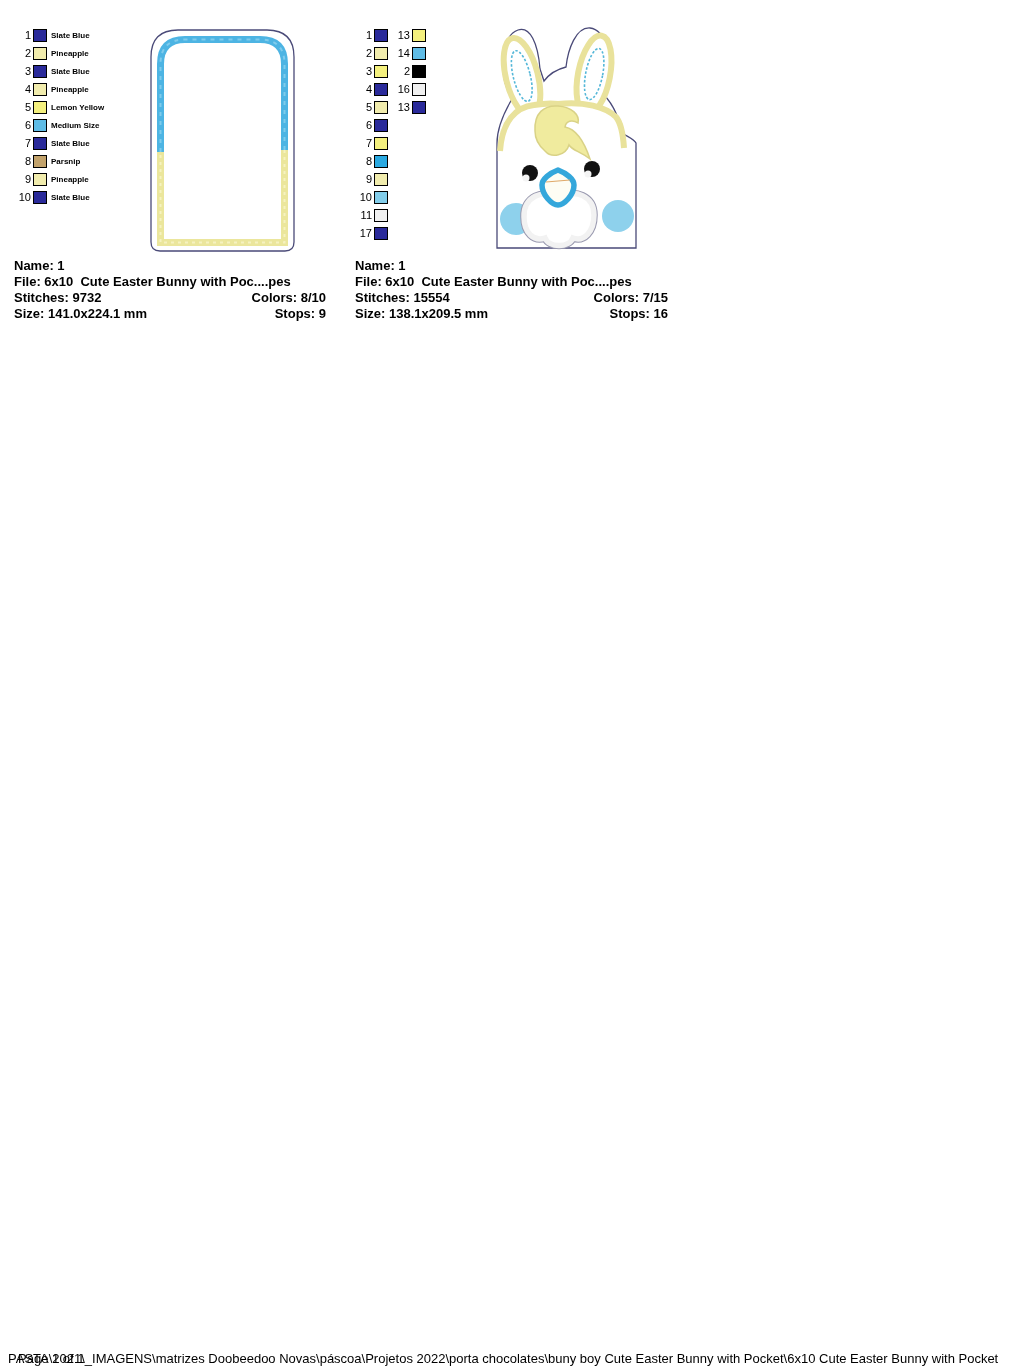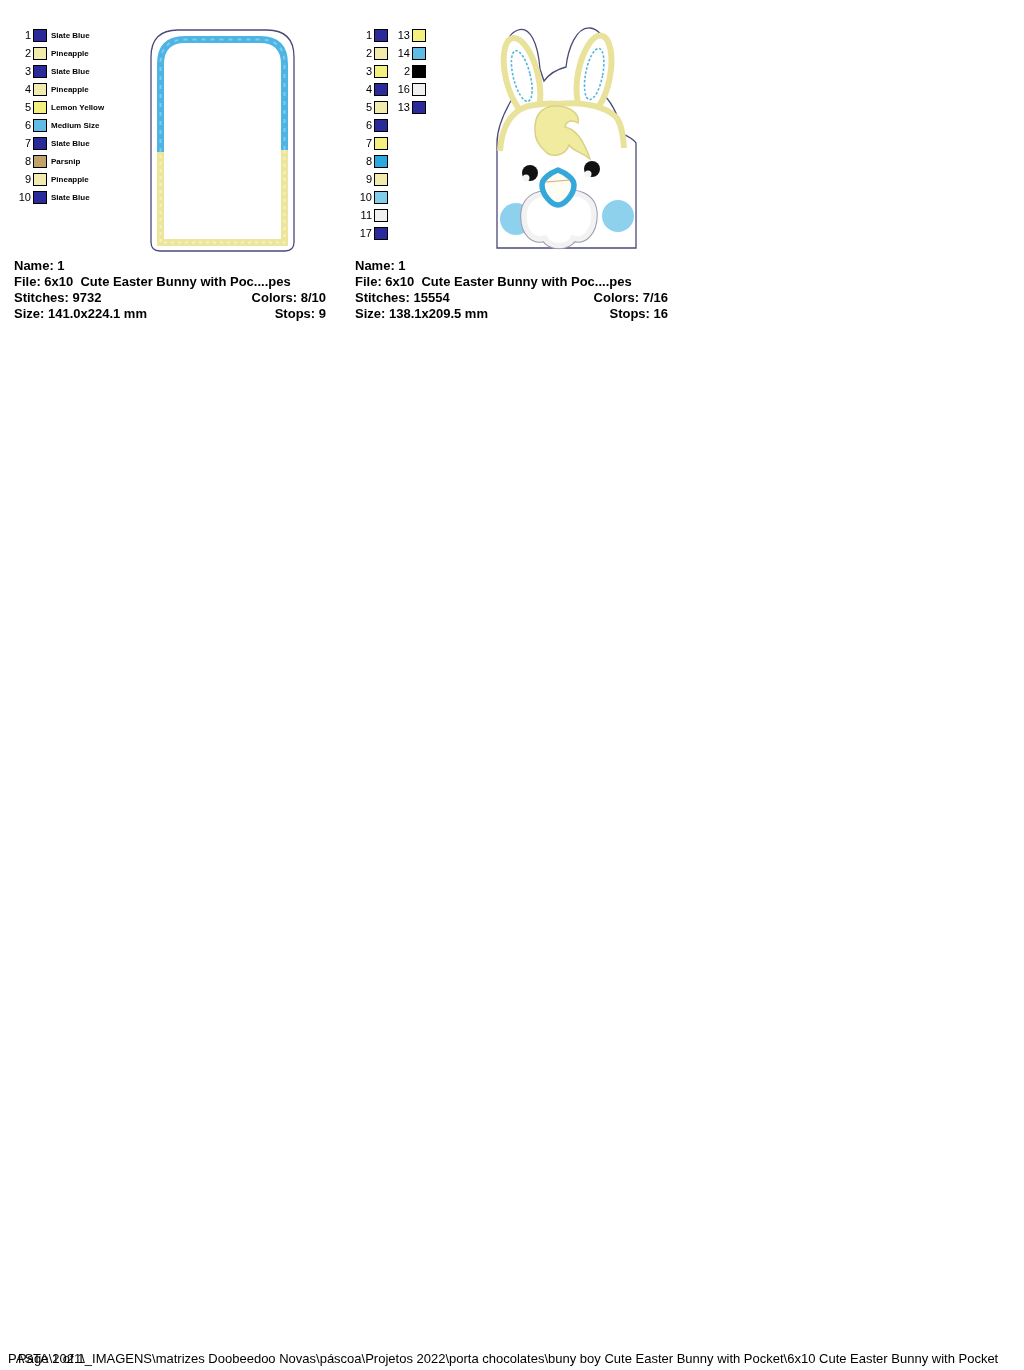--- a/index.html
+++ b/index.html
@@ -262,21 +262,21 @@
     <span>Size: 141.0x224.1 mm</span>
     <span>Stops: 9</span>
   </div>
 </div>
 
 <div class="info-block" style="left:355px;top:258px;width:313px;">
   <div class="info-line">Name: 1</div>
   <div class="info-line">File: 6x10  Cute Easter Bunny with Poc....pes</div>
   <div class="info-split">
     <span>Stitches: 15554</span>
-    <span>Colors: 7/16</span>
+    <span>Colors: 7/15</span>
   </div>
   <div class="info-split">
     <span>Size: 138.1x209.5 mm</span>
     <span>Stops: 16</span>
   </div>
 </div>
 
 <div class="footer">
   <span class="footer-path">PASTA\2021\_IMAGENS\matrizes Doobeedoo Novas\páscoa\Projetos 2022\porta chocolates\buny boy Cute Easter Bunny with Pocket\6x10 Cute Easter Bunny with Pocket</span>
   <span class="footer-page">Page 1 of 1</span>

